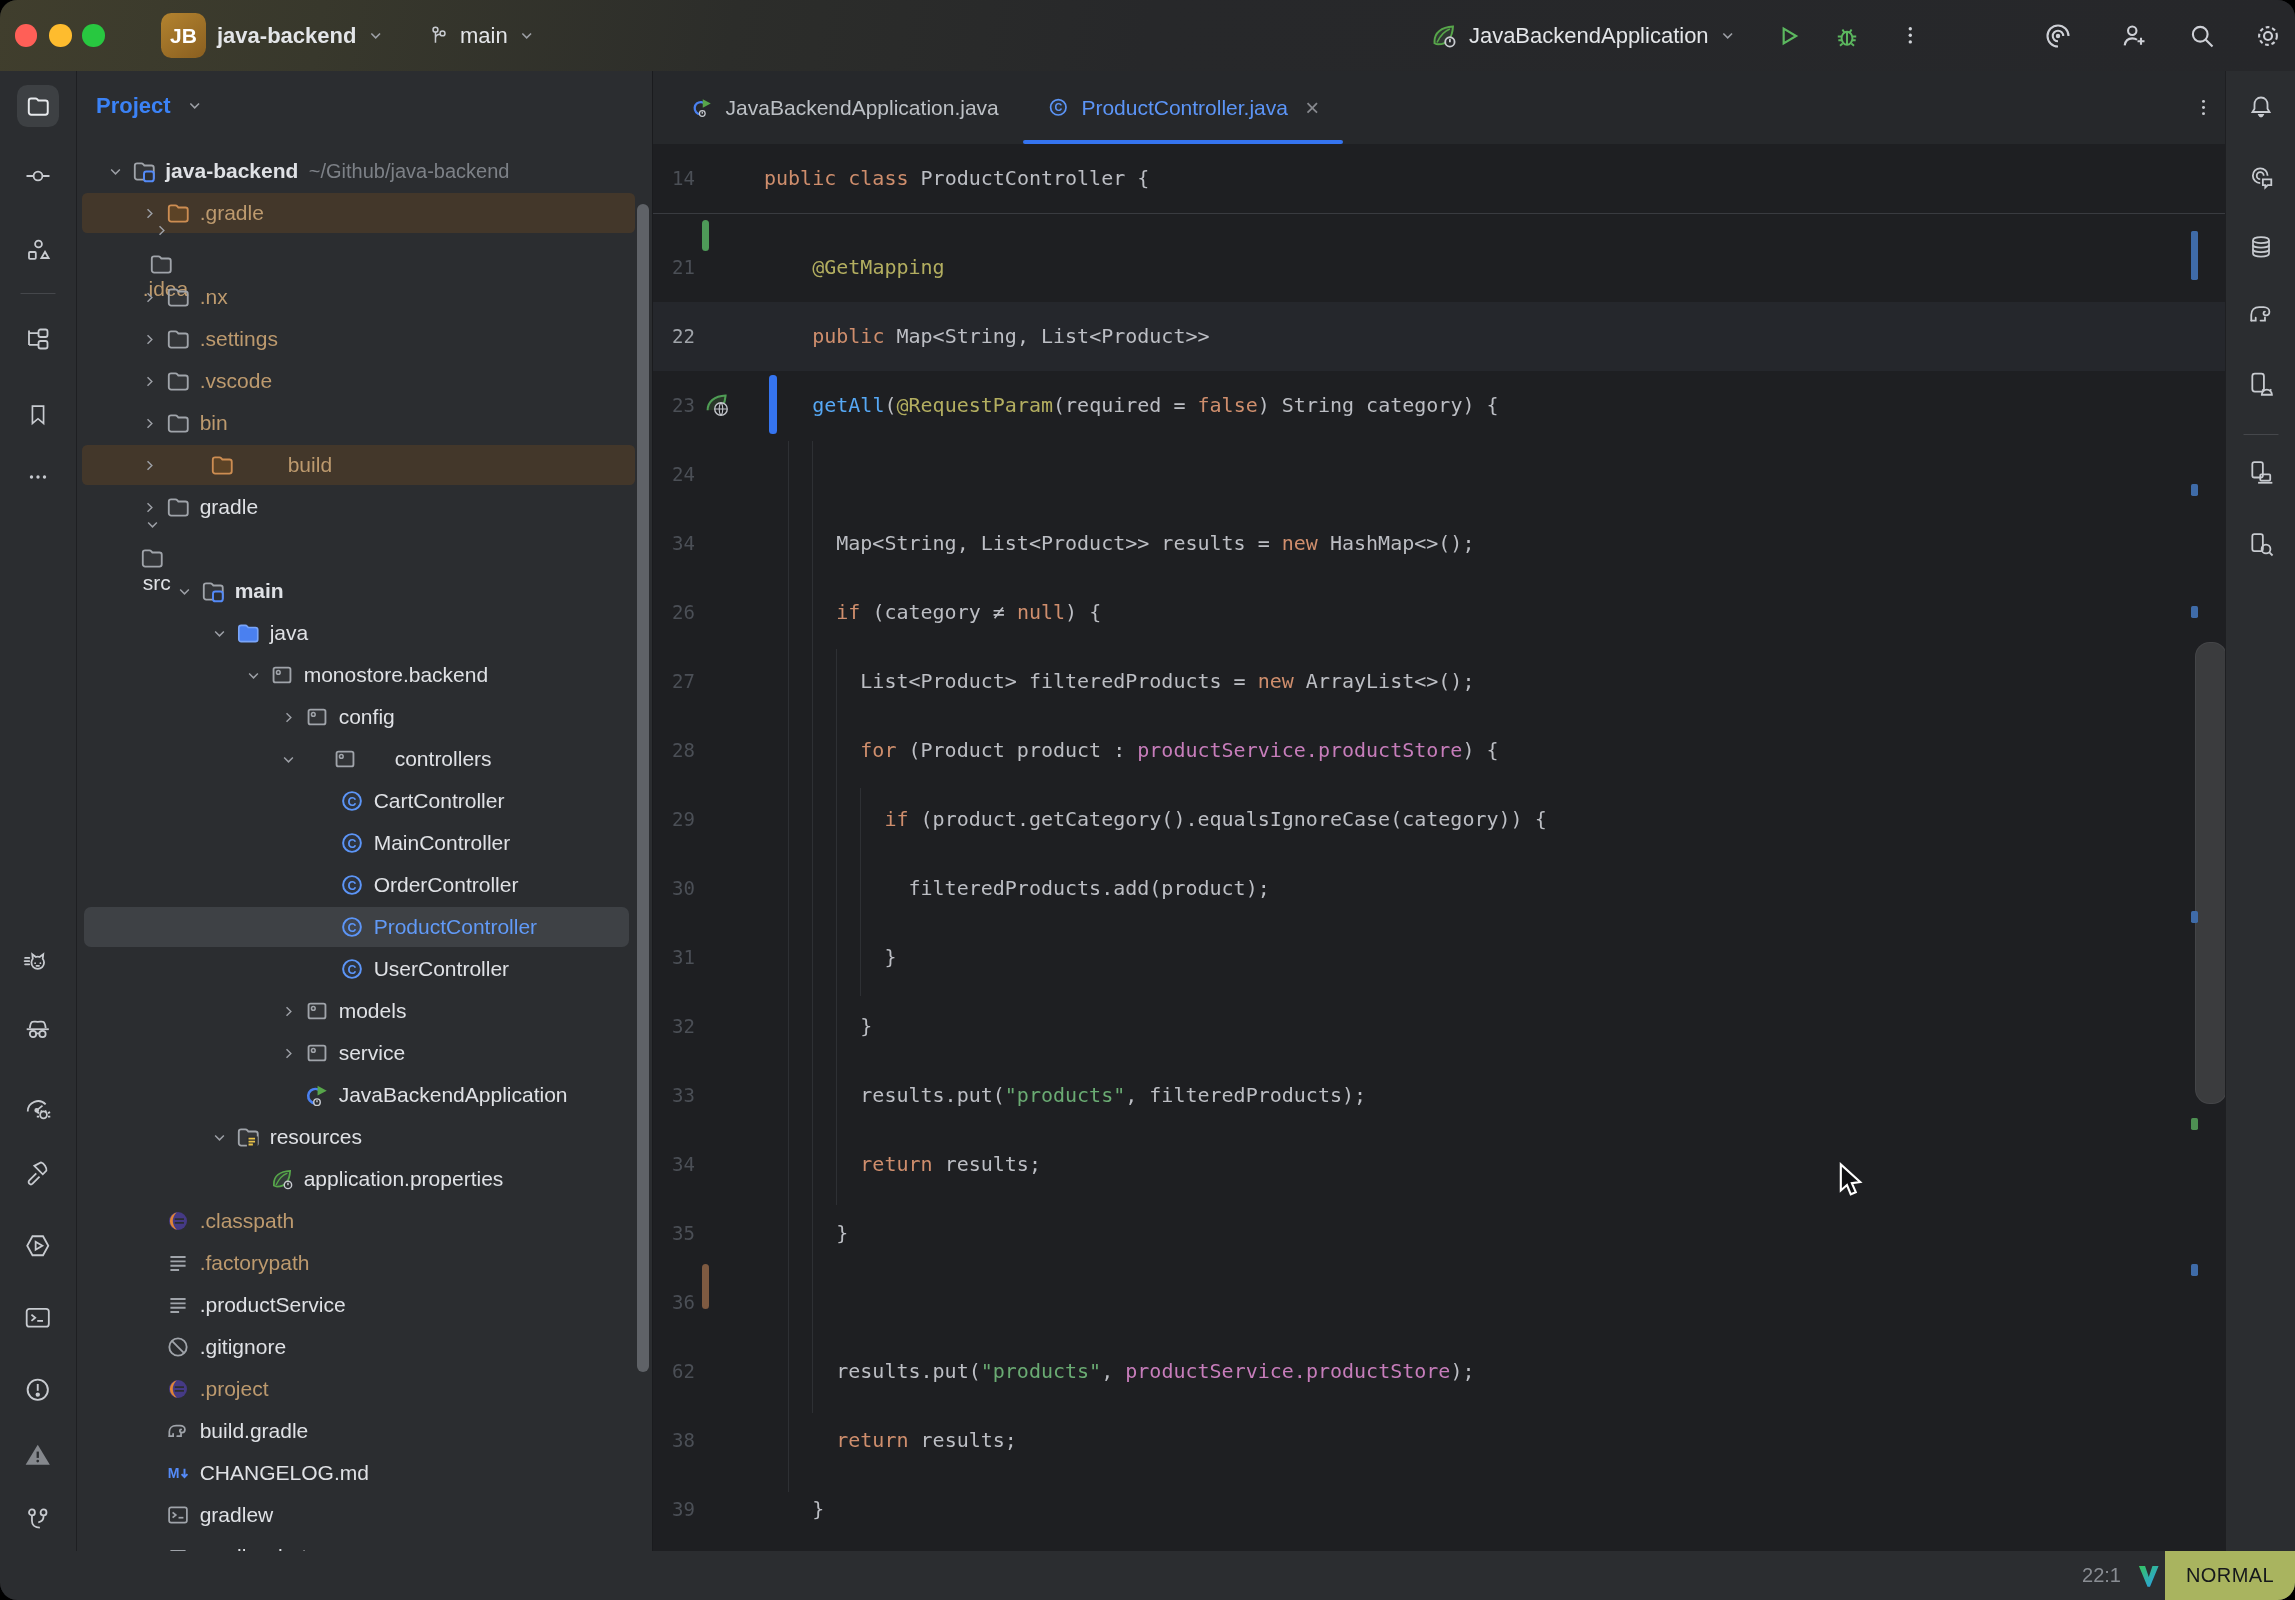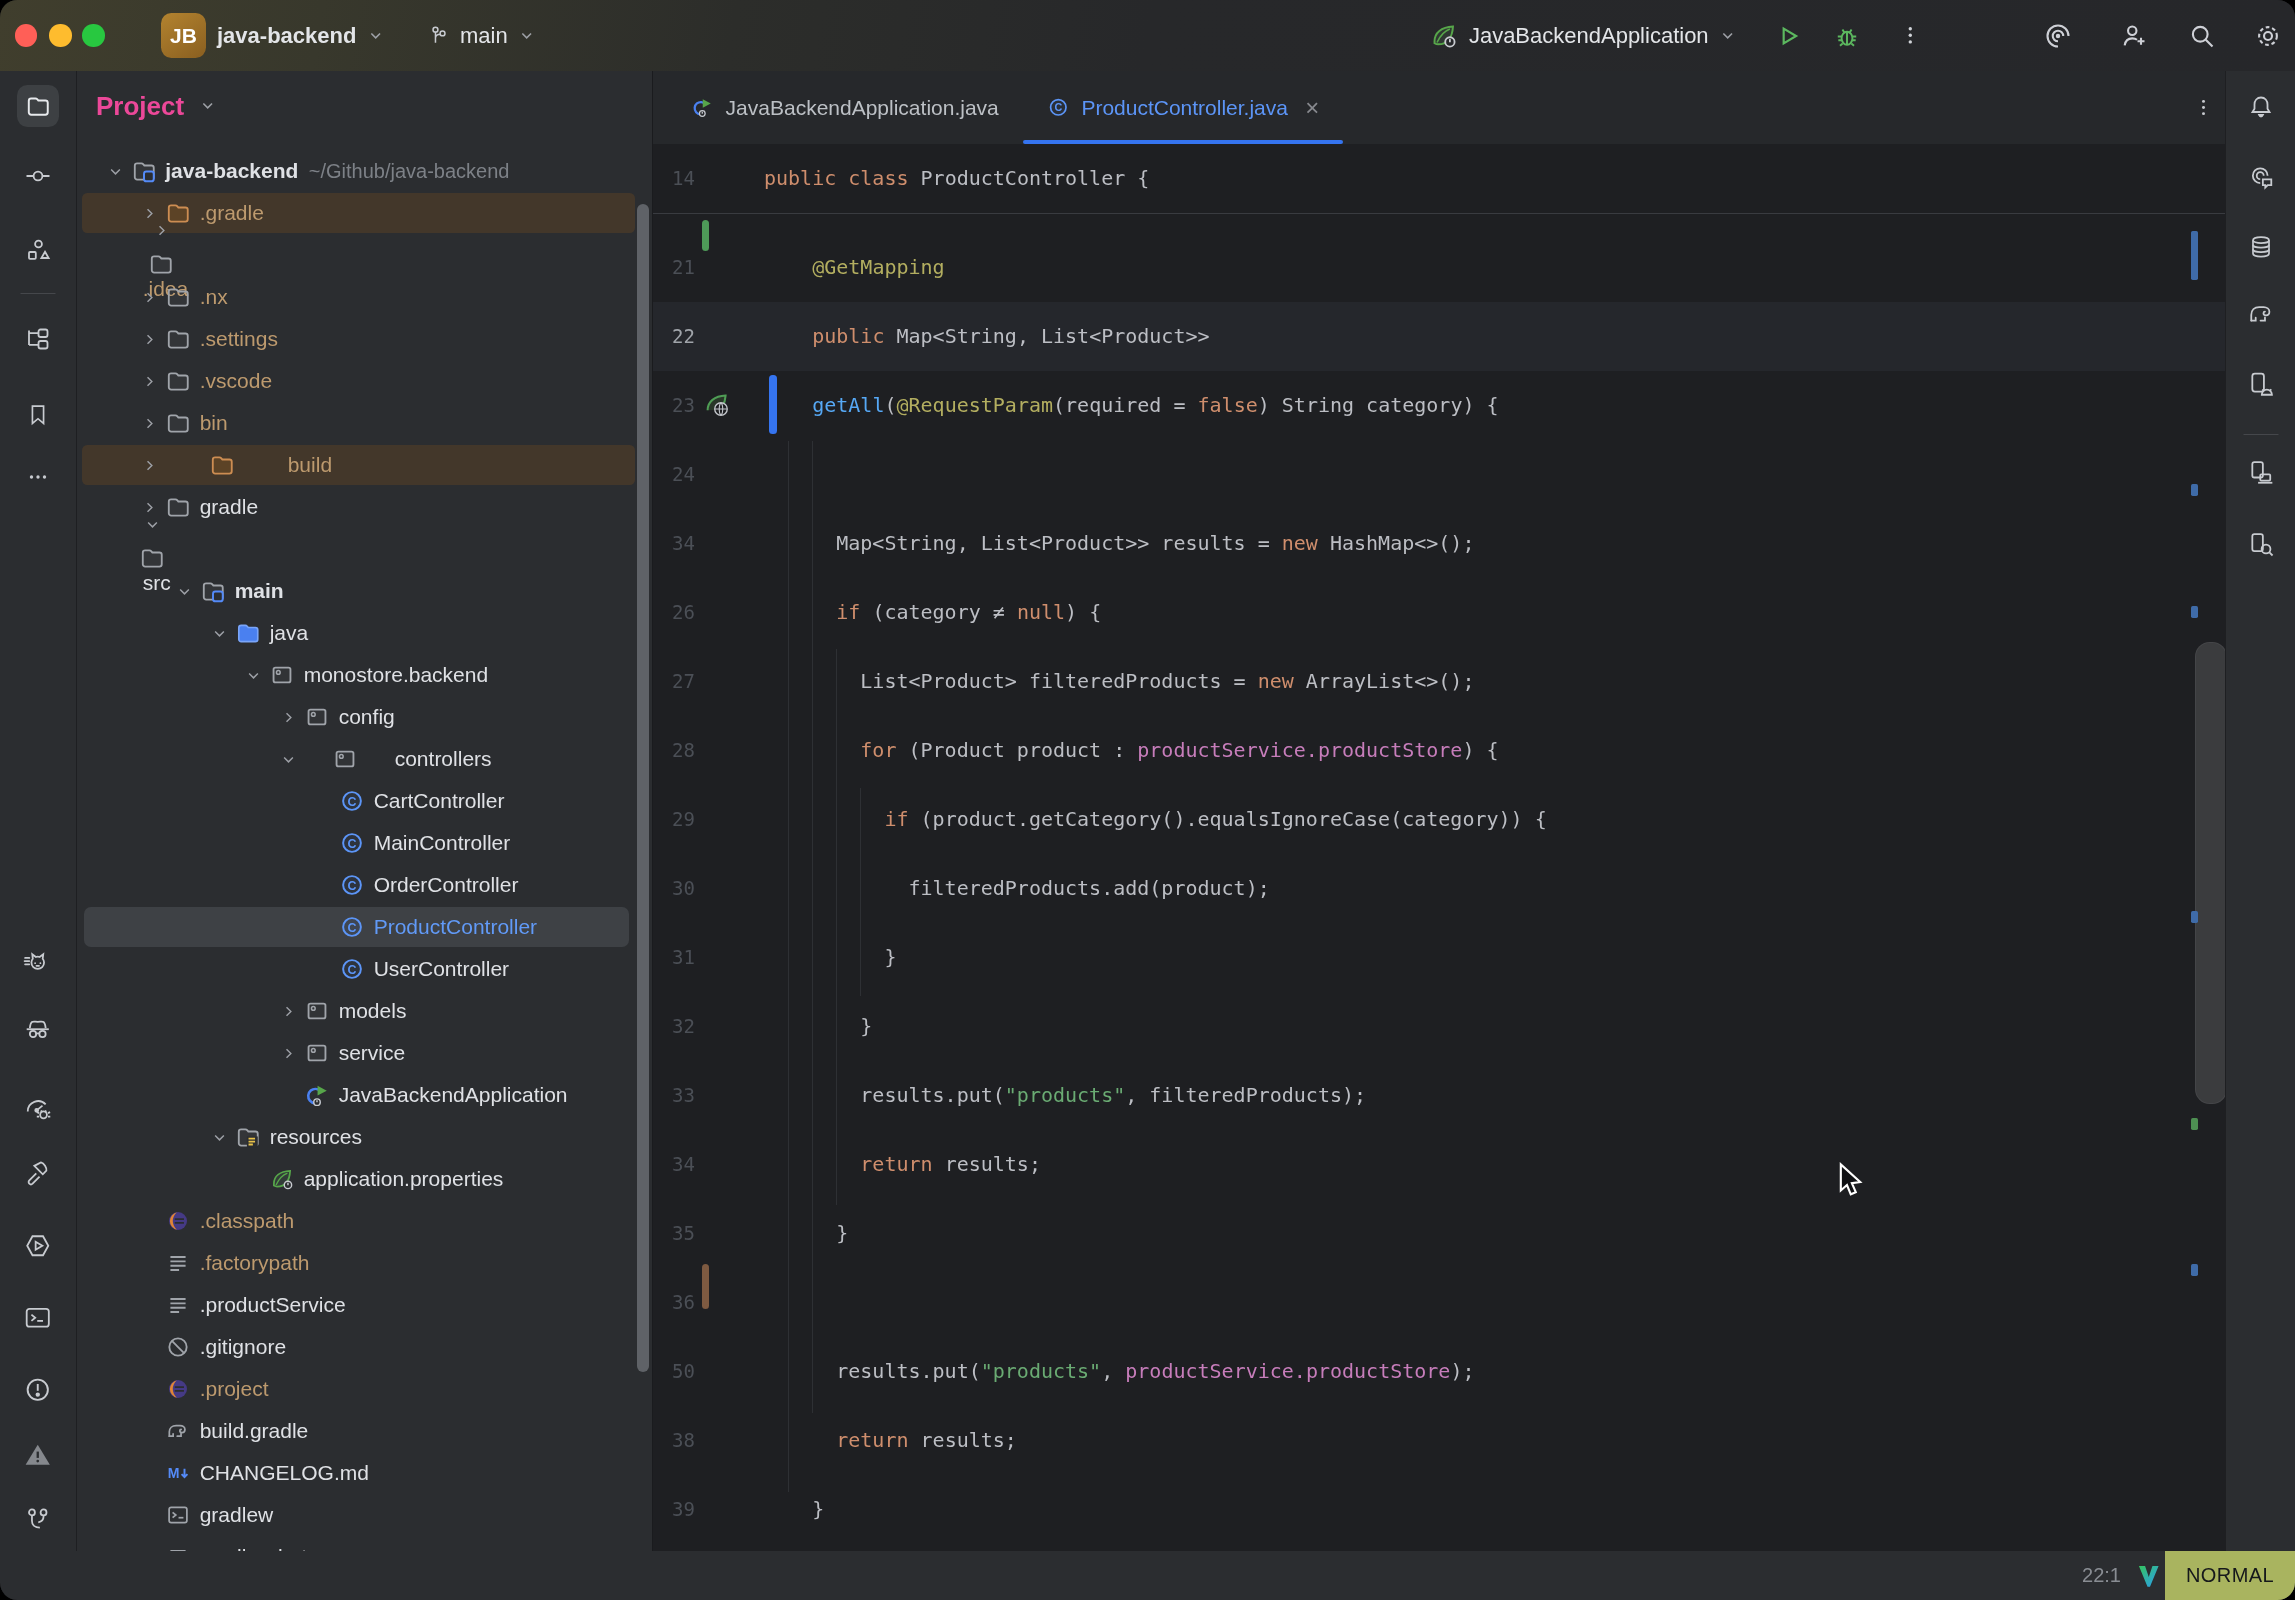--- a/index.html
+++ b/index.html
@@ -24,21 +24,21 @@
   .left-strip{position:relative;width:76px;background:#2b2d30;border-right:0.9px solid #1e1f22;flex:none;}
   .right-strip{position:relative;width:69px;background:#2b2d30;border-left:0.9px solid #1e1f22;flex:none;}
   .tool-btn{position:absolute;left:50%;transform:translateX(-50%);width:42px;height:42px;border-radius:10.4px;
     display:flex;align-items:center;justify-content:center;color:#c8cbd0;}
   .tool-btn.active{background:#3d4043;color:#e8eaed;}
   .strip-divider{position:absolute;left:50%;transform:translateX(-50%);width:35px;height:0.9px;background:#45474b;}
   
   .project-panel{position:relative;width:575px;background:#2b2d30;flex:none;overflow:hidden;
     border-right:0.9px solid #1a1b1e;}
   .panel-header{position:absolute;top:14px;left:19px;height:42px;display:flex;align-items:center;gap:15px;
-    color:#ec4899;font-size:26px;font-weight:700;}
+    color:#3b82f6;font-size:22px;font-weight:700;}
   .tree{position:absolute;top:79px;left:0;right:0;}
   .tree-row{position:relative;height:42px;display:flex;align-items:center;font-size:21px;color:#dfe1e5;}
   .tree-row .zz{position:relative;z-index:1;display:flex;align-items:center;}
   .tree-row.bg-ignored::before{content:"";position:absolute;left:5.2px;right:17.4px;top:0.9px;bottom:0.9px;
     background:#43372a;border-radius:5.2px;}
   .tree-row.bg-selected::before{content:"";position:absolute;left:7px;right:22.6px;top:0.9px;bottom:0.9px;
     background:#3e4145;border-radius:7px;}
   .tree-row .chevbox{width:31px;height:42px;display:flex;align-items:center;justify-content:center;flex:none;}
   .tree-row .icobox{width:26px;height:26px;flex:none;display:flex;align-items:center;justify-content:center;}
   .tree-row .lbl{margin-left:8.7px;white-space:nowrap;}
@@ -868,21 +868,21 @@
             </div>
             <div class="code-line">
               <span class="ln">35</span>
               <pre class="ctext"><span class="t-plain">      </span><span class="t-plain">}</span></pre>
             </div>
             <div class="code-line">
               <span class="ln">36</span>
               <pre class="ctext"></pre>
             </div>
             <div class="code-line">
-              <span class="ln">50</span>
+              <span class="ln">62</span>
               <pre class="ctext"><span class="t-plain">      </span><span class="t-plain">results.put(</span><span class="t-str">"products"</span><span class="t-plain">, </span><span class="t-field">productService.productStore</span><span class="t-plain">);</span></pre>
             </div>
             <div class="code-line">
               <span class="ln">38</span>
               <pre class="ctext"><span class="t-plain">      </span><span class="t-kw">return </span><span class="t-plain">results;</span></pre>
             </div>
             <div class="code-line">
               <span class="ln">39</span>
               <pre class="ctext"><span class="t-plain">    </span><span class="t-plain">}</span></pre>
             </div>

